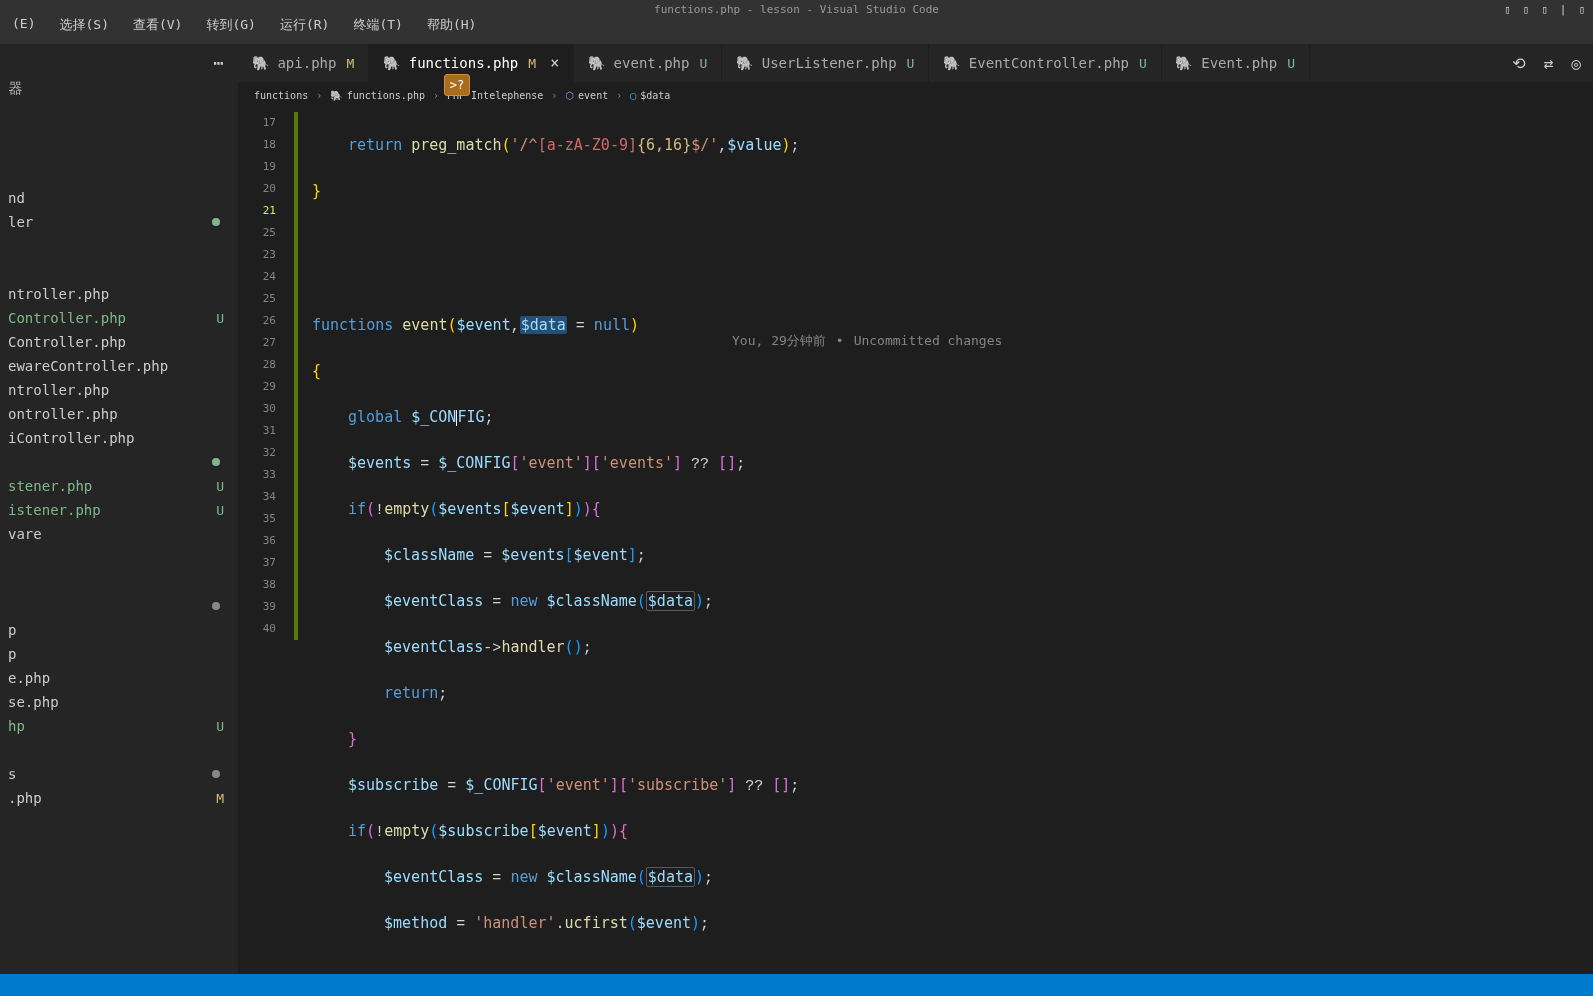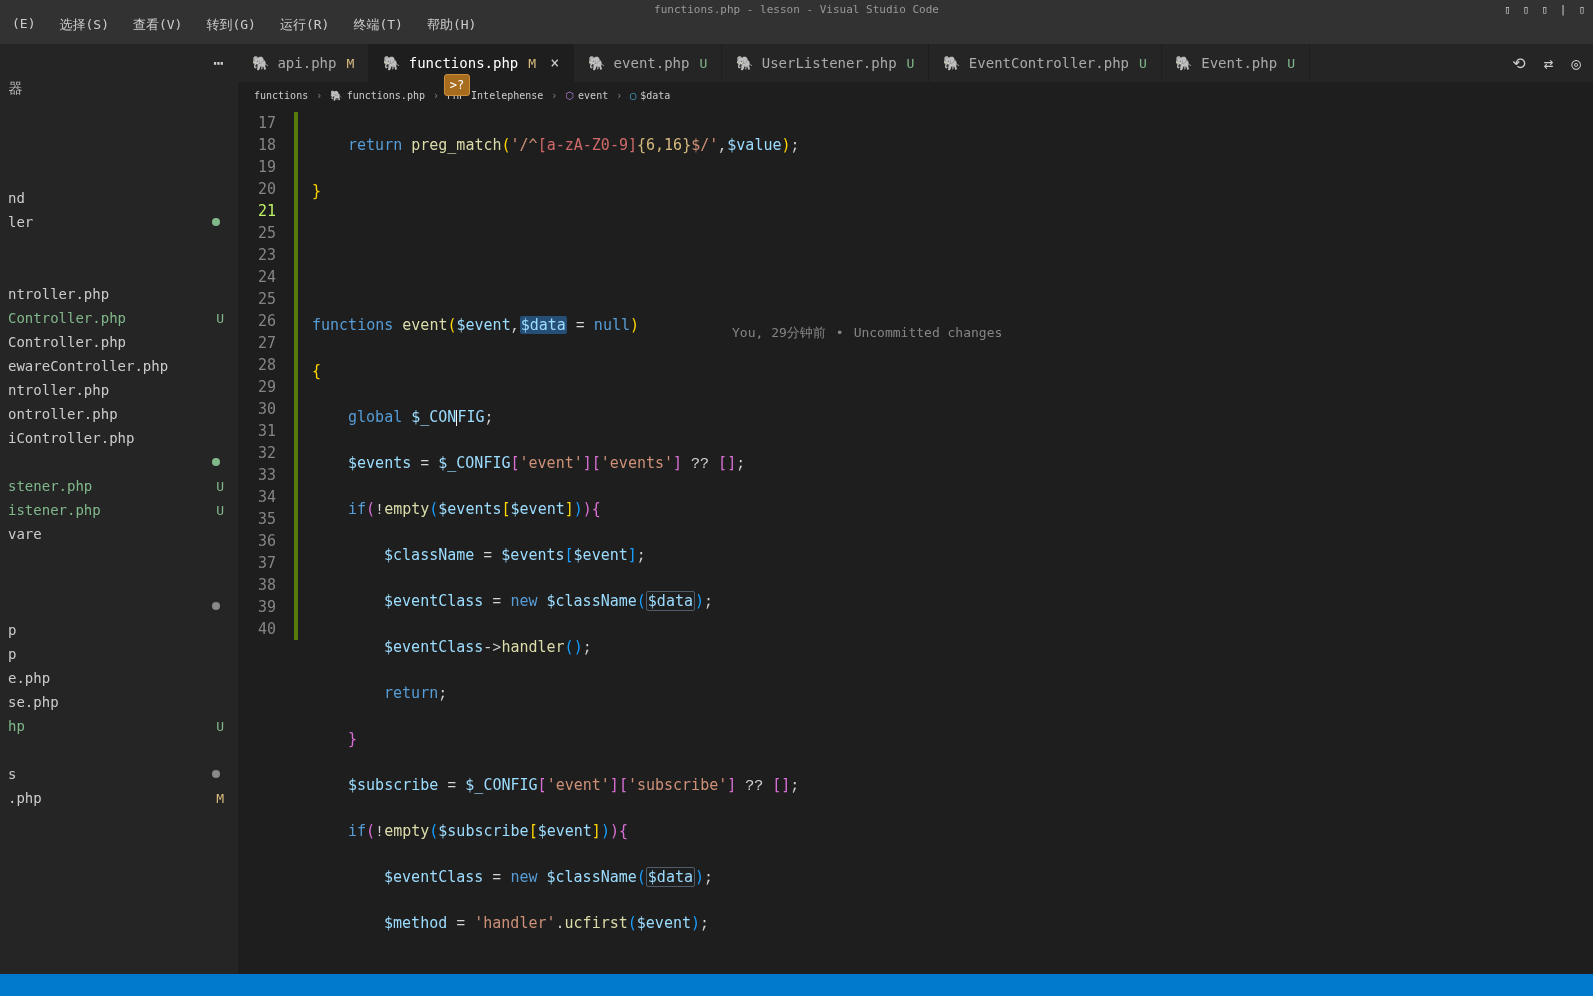--- a/index.html
+++ b/index.html
@@ -27,38 +27,38 @@
 .tab .mod { color:#d7ba7d; font-size:13px; margin-left:2px;}
 .tab .mod.U { color:#81b88b;}
 .tab .close { color:#ccc; font-size:15px; margin-left:6px;}
 .tabs .right-actions { position:absolute; right:12px; top:0; height:100%; display:flex; align-items:center; gap:18px; color:#ccc; font-size:16px;}
 .breadcrumbs { height:26px; display:flex; align-items:center; padding-left:16px; gap:4px; color:#ccc; font-size:10px; background:#1e1e1e;}
 .breadcrumbs .sep { color:#888; margin:0 4px; }
 .breadcrumbs .icon-php{color:#a074c4;}
 .breadcrumbs .icon-func{color:#b180d7;}
 .breadcrumbs .icon-var{color:#4fc1ff;}
 .code-wrap { flex:1; display:flex; position:relative; overflow:hidden;}
-.gutter { width:56px; text-align:right; padding-right:18px; color:#858585; user-select:none; font-family:Consolas,monospace; font-size:15px; line-height:22px; padding-top:4px;}
+.gutter { width:56px; text-align:right; padding-right:18px; color:#858585; user-select:none; font-family:Consolas,monospace; font-size:11px; line-height:22px; padding-top:4px;}
 .gutter .ln { height:22px;}
 .gutter .ln.active { color:#bef264;}
 .git-bar { width:4px; background:#587c0c; position:absolute; left:56px; top:4px; height:calc(22px * 24);}
 .code { flex:1; font-family:Consolas,'Courier New',monospace; font-size:15px; line-height:22px; padding-left:18px; padding-top:4px; white-space:pre; color:#d4d4d4; position:relative; }
 .c-key{color:#569cd6;}
 .c-func{color:#dcdcaa;}
 .c-var{color:#9cdcfe;}
 .c-str{color:#ce9178;}
 .c-regex{color:#d16969;}
 .c-null{color:#569cd6;}
 .c-hl{background:#264f78;border-radius:2px;padding:0 1px;}
 .c-box{border:1px solid #515c6a;border-radius:2px;padding:0 1px;}
 .c-special{color:#d7ba7d;}
 .bright-paren1{color:#ffd700;}
 .bright-paren2{color:#da70d6;}
 .bright-paren3{color:#179fff;}
-.codelens { color:#858585; font-size:13px; font-family:Consolas,monospace; position:absolute; left:420px; top:8px;}
+.codelens { color:#858585; font-size:13px; font-family:Consolas,monospace; position:absolute; left:420px; top:16px;}
 .codelens .bullet { color:#858585; margin:0 10px;}
 .statusbar { height:22px; background:#007acc; width:100%; }
 .text-cursor{display:inline-block;width:1px;height:16px;background:#fff;vertical-align:middle;margin:0;}
 .err-marker{position:absolute;left:206px;top:30px;width:26px;height:22px;background:#a86c1f;border:1px solid #cc8f3e;color:#fff;font-size:12px;display:flex;align-items:center;justify-content:center;border-radius:3px;}
 pre{font-family:Consolas,'Courier New',monospace;margin:0;}
 </style>
 </head>
 <body>
 
 <div class="titlebar">

